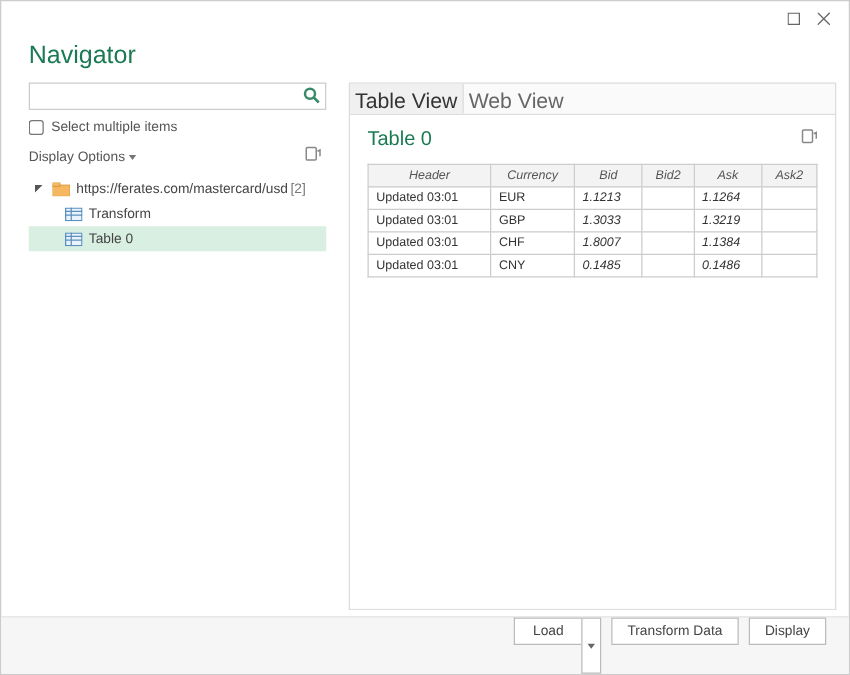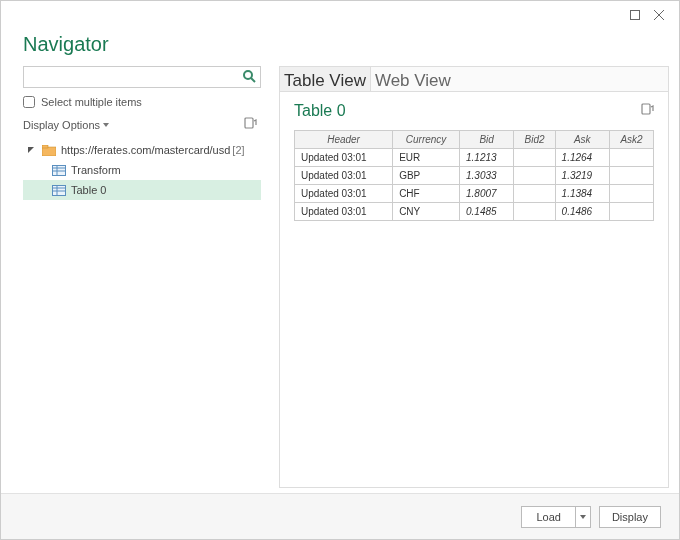--- a/index.html
+++ b/index.html
@@ -49,21 +49,21 @@
   .preview-title { font-size: 16px; color: #1a7a53; }
   .preview-refresh svg { stroke: #888; stroke-width: 1.2; fill: none; }
 
   table.data { border-collapse: collapse; width: 100%; font-size: 10px; }
   table.data th, table.data td { border: 1px solid #ccc; padding: 2px 6px; height: 18px; }
   table.data th { background: #f3f3f3; color: #555; font-weight: 400; font-style: italic; }
   table.data td.text { text-align: left; color: #333; }
   table.data td.num { text-align: left; font-style: italic; color: #333; }
   table.data td.null { font-style: italic; color: #888; text-align: right; }
 
-  .footer { position: absolute; left: 0; right: 0; bottom: 0; height: 46px; background: #f6f6f6; border-top: 1px solid #e2e2e2; display: flex; justify-content: flex-end; align-items: center; padding-right: 18px; gap: 8px; }
+  .footer { position: absolute; left: 0; right: 0; bottom: 0; height: 46px; background: #f6f6f6; border-top: 1px solid #e2e2e2; display: flex; justify-content: flex-end; padding-right: 18px; gap: 8px; }
   .btn { height: 22px; border: 1px solid #bbb; background: #fff; font-size: 11px; color: #444; padding: 0 12px; cursor: pointer; }
   .btn-split { display: flex; }
   .btn-split .btn-main { border-right: none; padding: 0 14px; }
   .btn-split .btn-drop { width: 16px; display: flex; align-items: center; justify-content: center; border: 1px solid #bbb; background: #fff; cursor: pointer; }
   .btn-split .btn-drop::after { content: ""; border-left: 3px solid transparent; border-right: 3px solid transparent; border-top: 4px solid #666; }
 </style>
 </head>
 <body>
 
 <div class="titlebar">
@@ -217,14 +217,15 @@
     </div>
   </div>
 
 </div>
 
 <div class="footer">
   <div class="btn-split">
     <button class="btn btn-main">Load</button>
     <div class="btn-drop"></div>
   </div>
+  <button class="btn">Transform Data</button>
   <button class="btn">Display</button>
 </div>
 
 </body></html>

